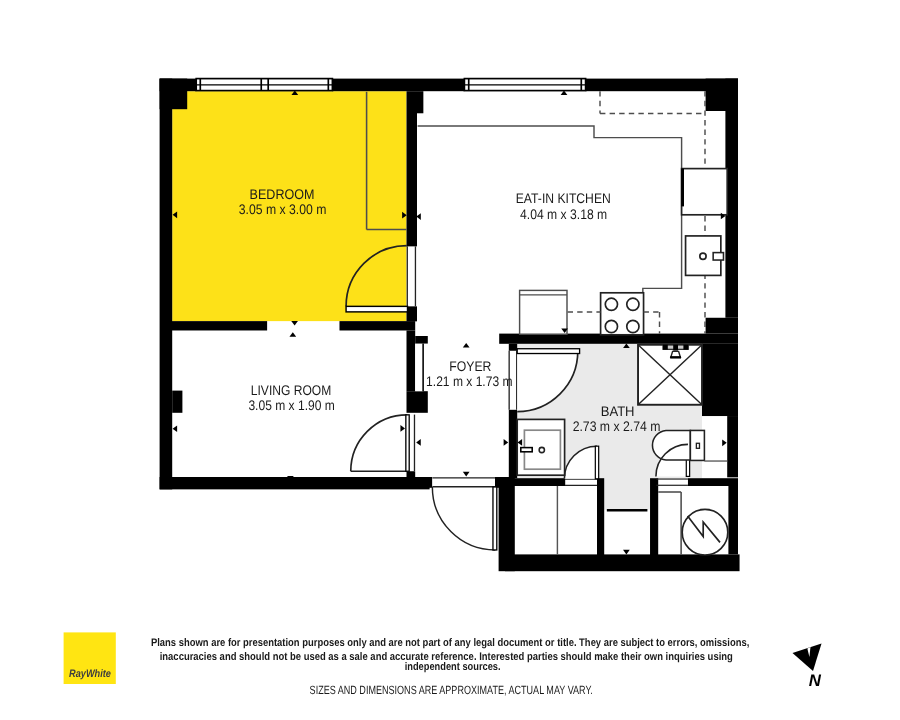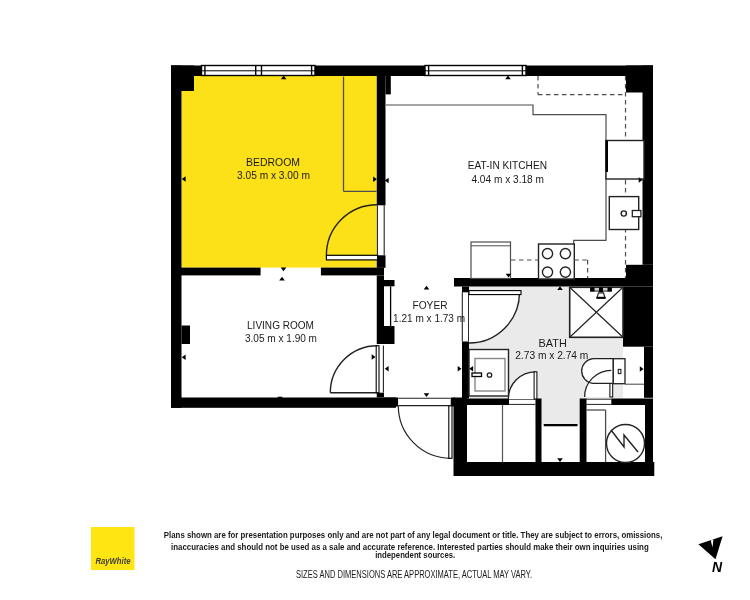--- a/index.html
+++ b/index.html
@@ -1,16 +1,16 @@
 <!DOCTYPE html>
 <html><head>
 <meta charset="utf-8">
 <style>
   html,body{margin:0;padding:0;background:#ffffff;}
-  .page{position:relative;width:662px;height:600px;font-family:"Liberation Sans",sans-serif;padding-left:38px;}
+  .page{position:relative;width:662px;height:600px;font-family:"Liberation Sans",sans-serif;}
   svg{display:block;}
 </style>
 </head>
 <body>
 <div class="page">
 <svg width="750" height="600" viewBox="0 0 750 600">
 
   <rect x="0" y="0" width="750" height="600" fill="#ffffff"></rect>
 
   <g>

